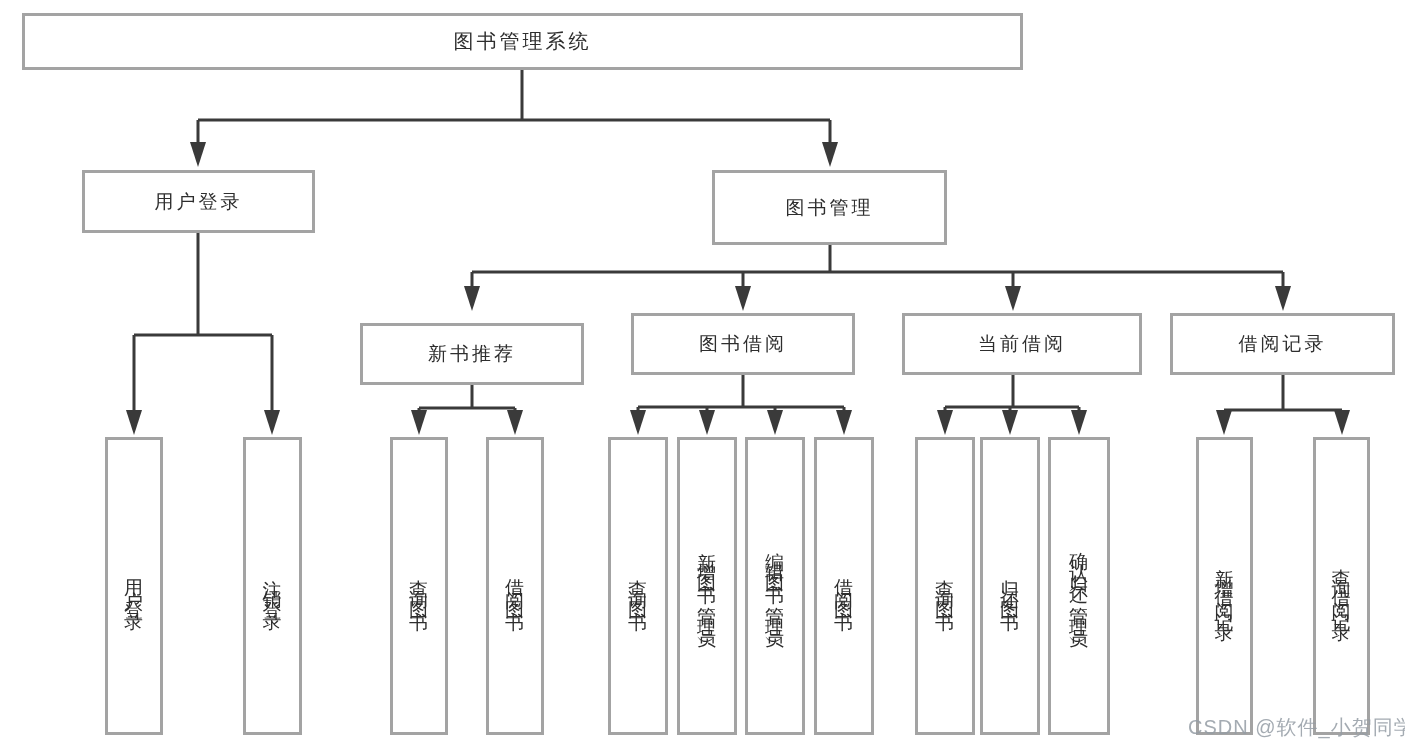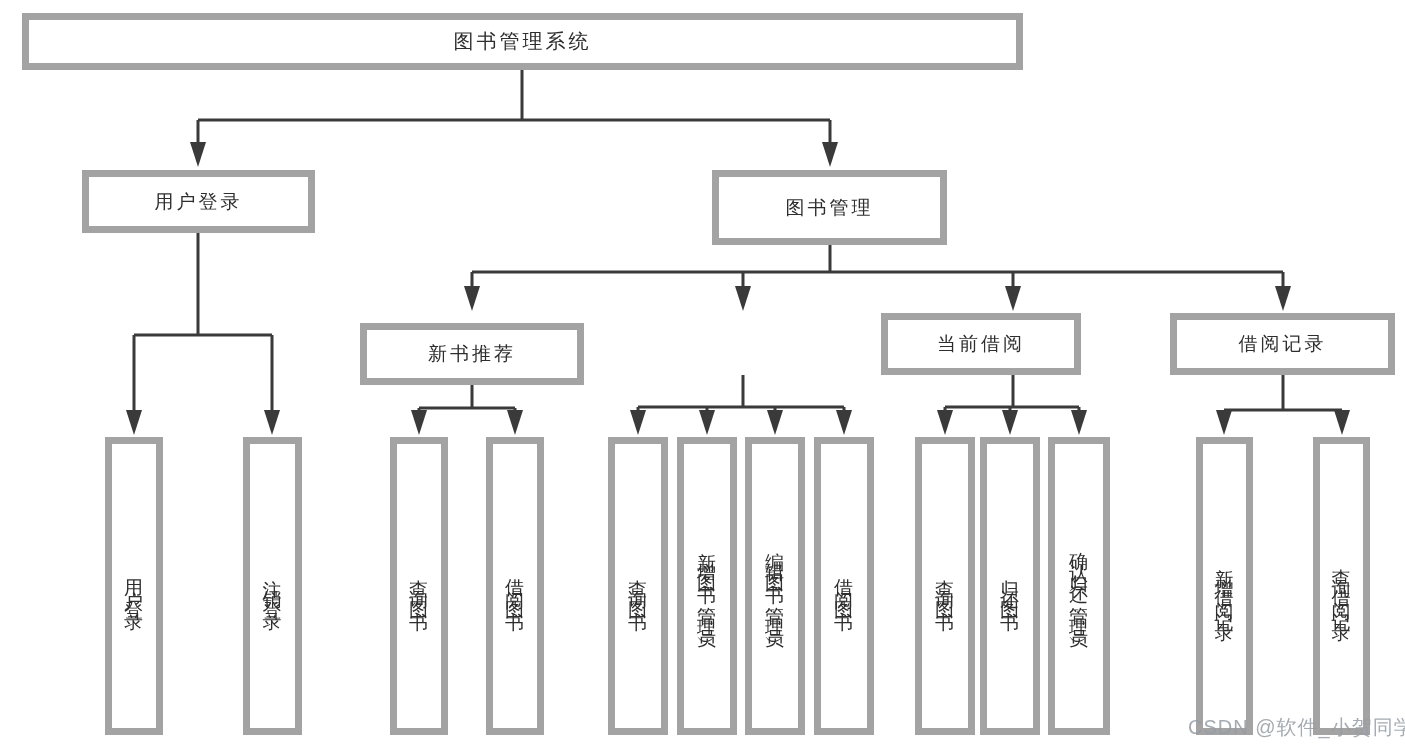--- a/index.html
+++ b/index.html
@@ -4,21 +4,21 @@
 <style>
   html,body{margin:0;padding:0;background:#fff;}
   body{
     width:1405px;height:747px;position:relative;overflow:hidden;
     font-family:"Liberation Sans","DejaVu Sans",sans-serif;color:#2e2e2e;
   }
   .canvas{position:relative;width:1405px;height:747px;background:#fff;}
   svg.connectors{position:absolute;left:0;top:0;z-index:1;}
   .box{
     position:absolute;box-sizing:border-box;z-index:2;
-    border:7px solid #a3a3a3;background:#ffffff;
+    border:3px solid #a3a3a3;background:#ffffff;
     display:flex;align-items:center;justify-content:center;
   }
   .label-h{font-size:19px;letter-spacing:3px;white-space:nowrap;}
   .label-root{font-size:20px;letter-spacing:3px;white-space:nowrap;}
   .leaf-label{
     writing-mode:vertical-rl;text-orientation:mixed;
     font-size:19px;line-height:1;letter-spacing:11px;white-space:nowrap;
   }
   .watermark{
     position:absolute;left:1188px;top:714px;z-index:5;
@@ -70,21 +70,24 @@
   <div class="box" style="left:82px;top:170px;width:233px;height:63px">
     <span class="label-h">用户登录</span>
   </div>
   <div class="box" style="left:712px;top:170px;width:235px;height:75px">
     <span class="label-h">图书管理</span>
   </div>
 
   <div class="box" style="left:360px;top:323px;width:224px;height:62px">
     <span class="label-h">新书推荐</span>
   </div>
-  <div class="box" style="left:881px;top:313px;width:200px;height:62px">
+  <div class="box" style="left:631px;top:313px;width:224px;height:62px">
+    <span class="label-h">图书借阅</span>
+  </div>
+  <div class="box" style="left:902px;top:313px;width:240px;height:62px">
     <span class="label-h">当前借阅</span>
   </div>
   <div class="box" style="left:1170px;top:313px;width:225px;height:62px">
     <span class="label-h">借阅记录</span>
   </div>
 
   <div class="box" style="left:105px;top:437px;width:58px;height:298px">
     <span class="leaf-label">用户登录</span>
   </div>
   <div class="box" style="left:243px;top:437px;width:59px;height:298px">

